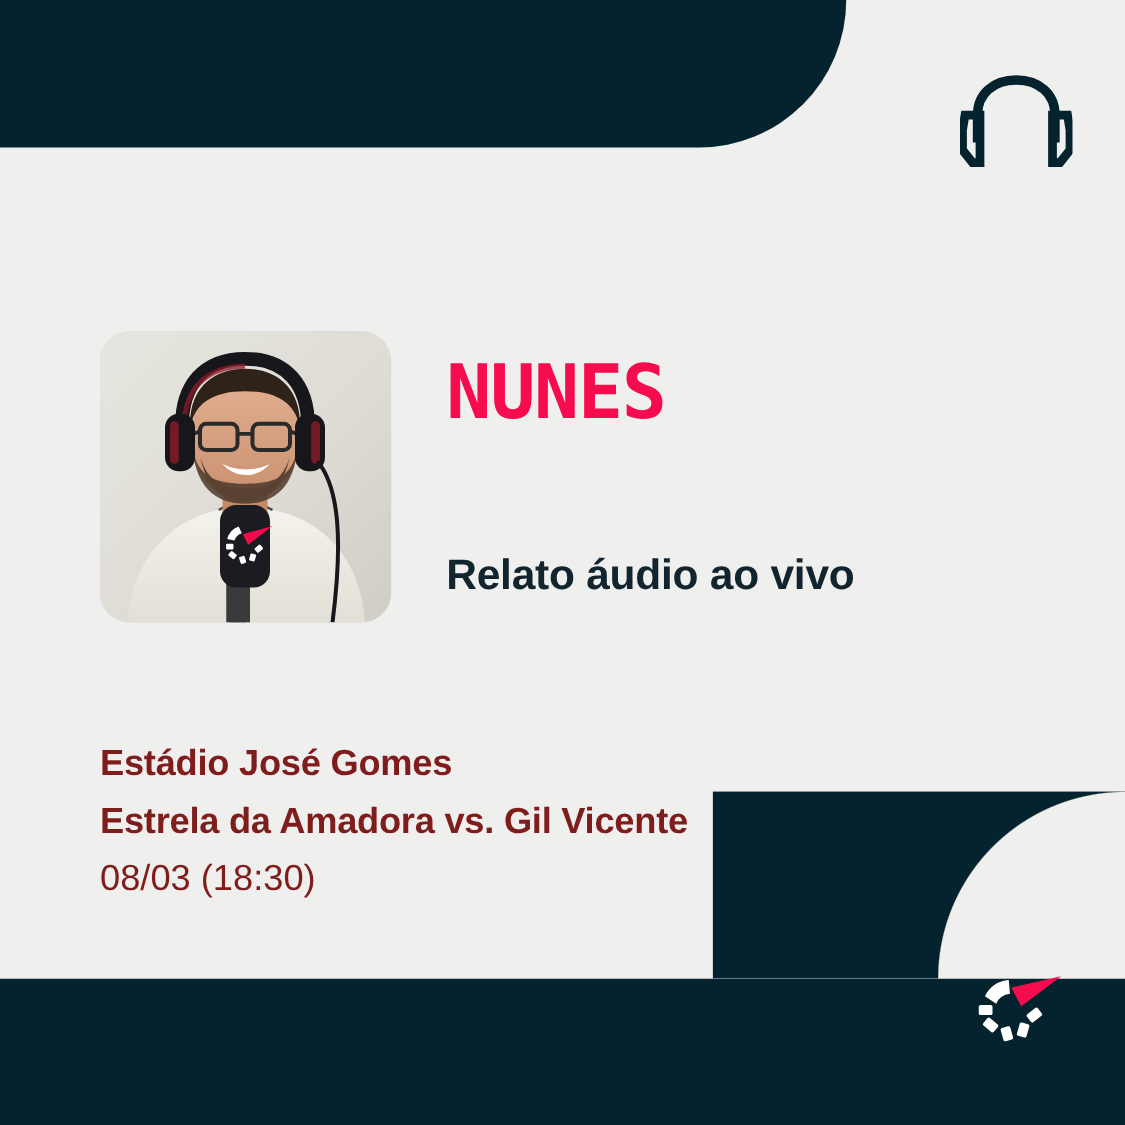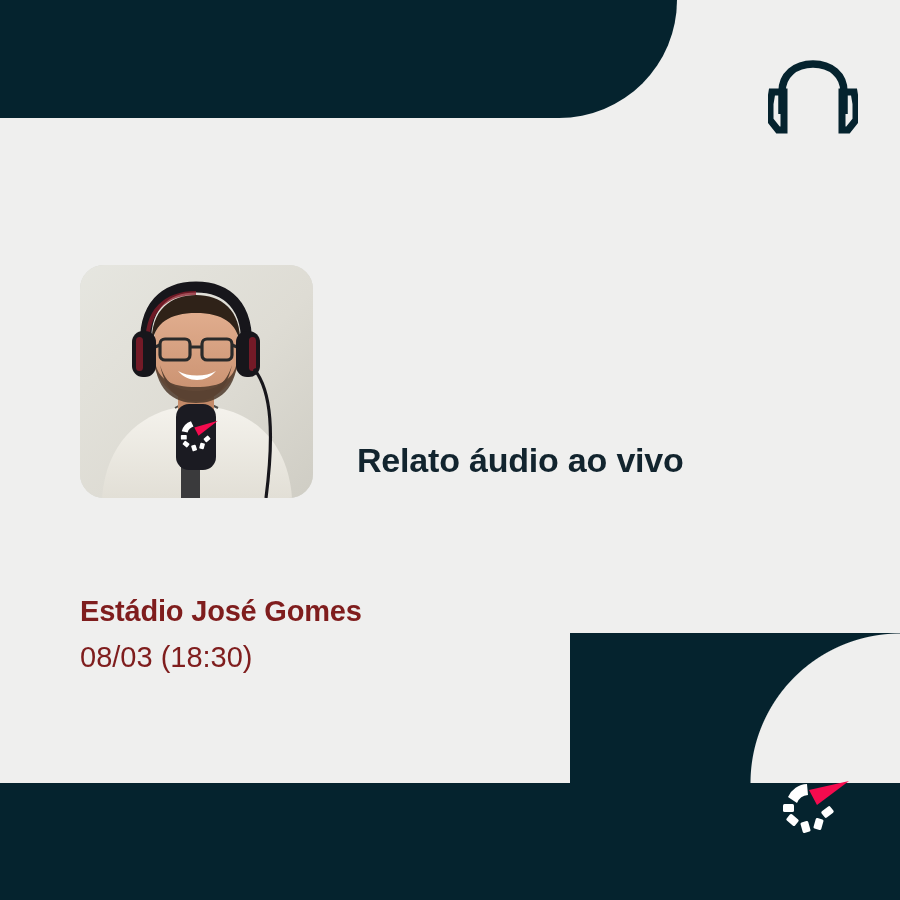--- a/index.html
+++ b/index.html
@@ -208,26 +208,28 @@
           <rect x="-12" y="25" width="14" height="11" rx="2" transform="rotate(72 -5 31)"></rect>
           <rect x="7" y="20" width="14" height="11" rx="2" transform="rotate(105 14 26)"></rect>
           <rect x="19" y="3" width="14" height="11" rx="2" transform="rotate(140 26 9)"></rect>
         </g>
         <path d="M-4 -18 L52 -34 L6 2 Z" fill="#f50b4e"></path>
       </g>
     </svg>
   </div>
 
   <div class="name-block">
+    <div class="name-line">NUNES</div>
   </div>
 
   <div class="subtitle">Relato áudio ao vivo</div>
 
   <div class="match-block">
     <div class="match-line bold">Estádio José Gomes</div>
+    <div class="match-line bold">Estrela da Amadora vs. Gil Vicente</div>
     <div class="match-line light">08/03 (18:30)</div>
   </div>
 
   <div class="bottom-band"></div>
   <div class="bottom-band-curve"></div>
 
   <div class="brand-logo">
     <svg viewBox="0 0 74 56" width="74" height="56">
       <g fill="#ffffff">
         <path d="M28 6 A22 22 0 0 0 9 19 L18 25 A13 13 0 0 1 29 17 Z"></path>

